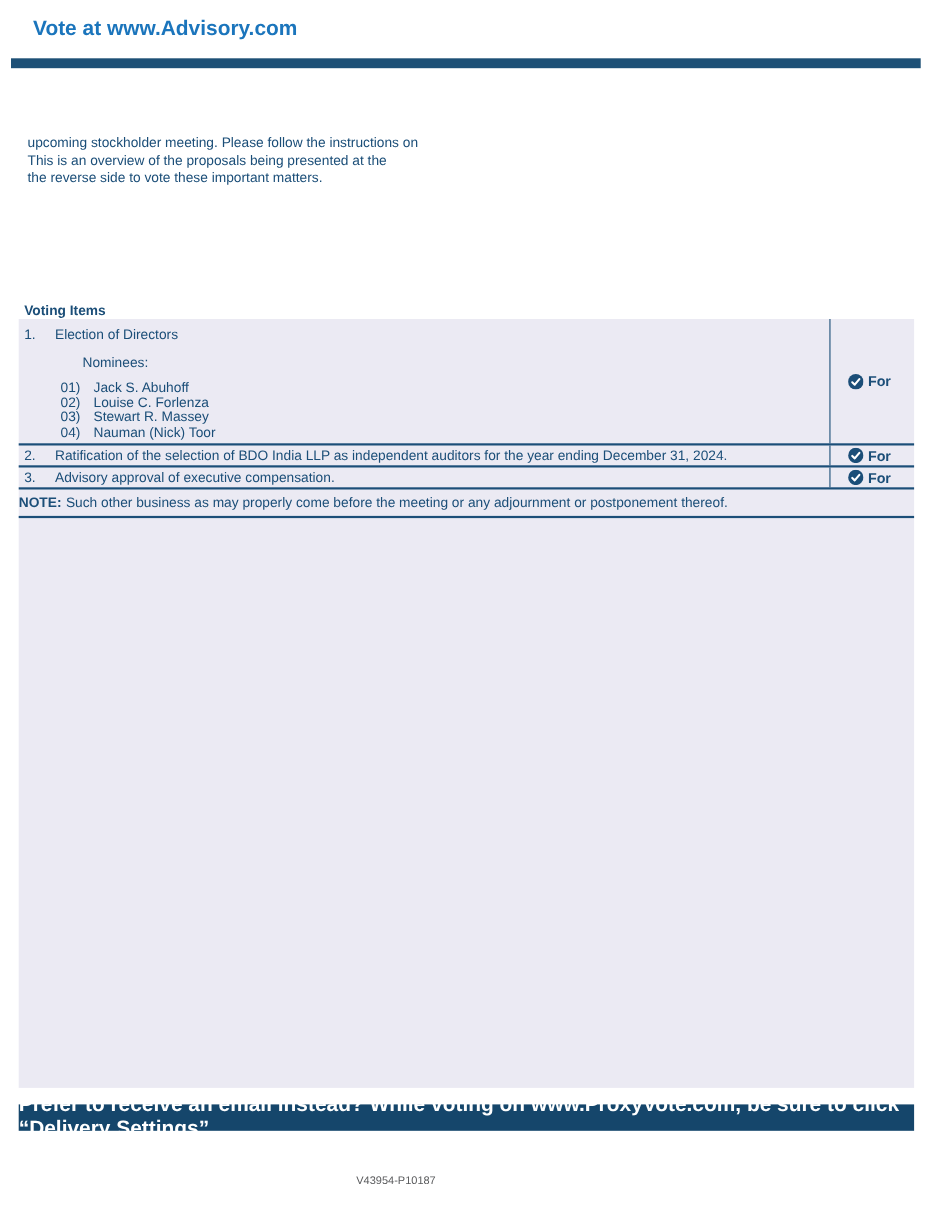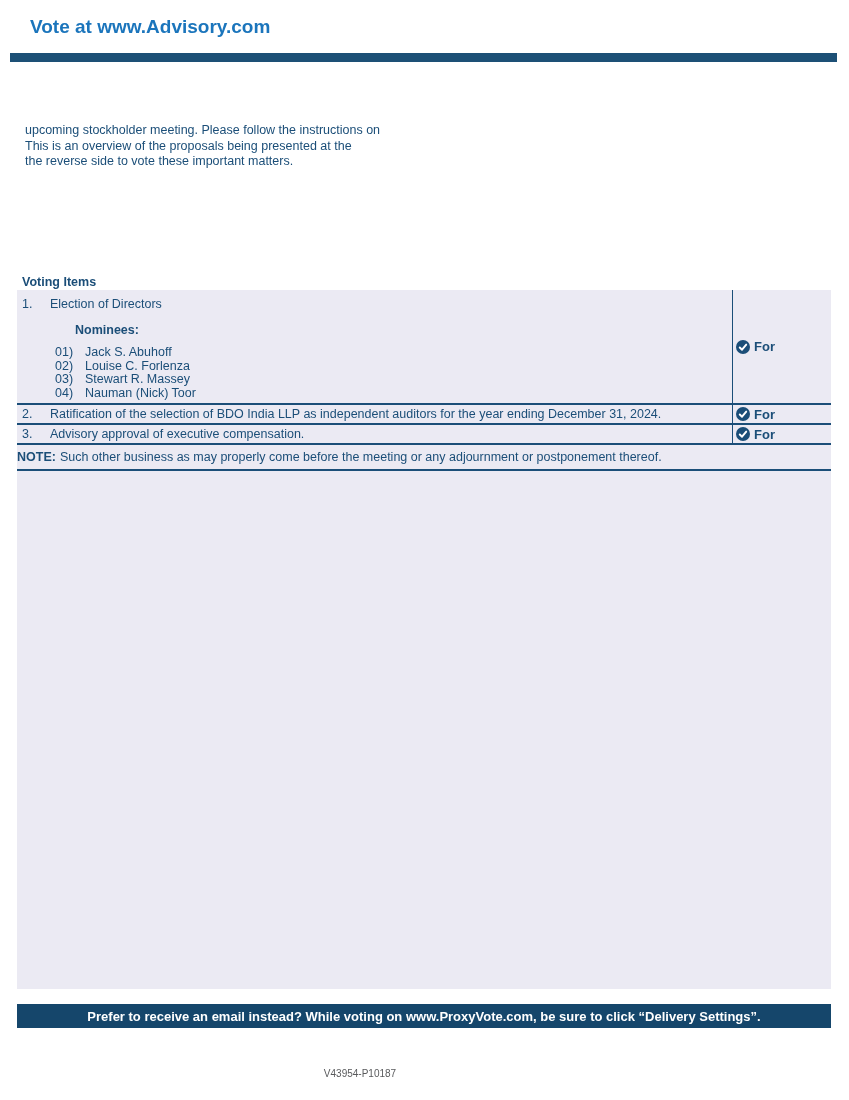--- a/index.html
+++ b/index.html
@@ -33,44 +33,44 @@
     font-size:12px; font-weight:bold; color:#1B4E78;
     text-align:center; line-height:13.5px;margin-top:44px;
   }
   .vtable {
     position:absolute; left:17px; top:290px; width:814px;
     background:#EBEAF3; color:#1B4E78; font-size:12.5px;
   }
   .trow { display:flex; border-bottom:2px solid #1B4E78; }
   .tmain { flex:1; }
   .tright {
-    width:99px; border-left:1px solid #1B4E78;
-    padding-left:3px; display:flex; gap:4px;
+    width:77px; border-left:1px solid #1B4E78;
+    padding-left:16px; display:flex; gap:4px;
   }
   .tright.centered { align-items:center; }
   .row1 { height:115px; }
   .row1 .tright { align-items:flex-start; padding-top:49px; }
   .num-col { width:33px; padding-left:5px; flex:0 0 auto; }
   .r1-line1 { padding-top:7px; display:flex; }
-  .nominees-label { font-weight:bold; margin:12px 0 0 38px;padding-left:20px; }
+  .nominees-label { font-weight:normal; margin:12px 0 0 38px;padding-left:20px; }
   .nominee-list { margin:9px 0 0 38px; line-height:13.6px; }
   .nominee { display:flex; }
   .nominee .nnum { width:30px; flex:0 0 auto; }
   .row-short { height:20px; }
   .row-short .tmain { display:flex; align-items:center; }
   .note-row { height:26px; display:flex; align-items:center;
     padding-left:0; border-bottom:2px solid #1B4E78; }
   .note-label { font-weight:bold; margin-right:4px; }
   .filler { height:518px; }
   .for-wrap { display:flex; align-items:center; gap:4px; }
   .for-label { font-weight:bold; font-size:13px; }
   .check-icon { display:inline-block; width:14px; height:14px; flex:0 0 auto; }
   .banner {
     position:absolute; left:17px; top:1004px; width:814px; height:24px;
-    background:#15466B; color:#ffffff; font-size:13px; font-weight:bold;
+    background:#15466B; color:#ffffff; font-size:19px; font-weight:bold;
     display:flex; align-items:center; justify-content:center;
   }
   .doc-code {
     position:absolute; left:260px; top:1068px; width:200px;
     text-align:center; font-size:10px; color:#595A5C;
   }
 </style>
 </head>
 <body>
 

